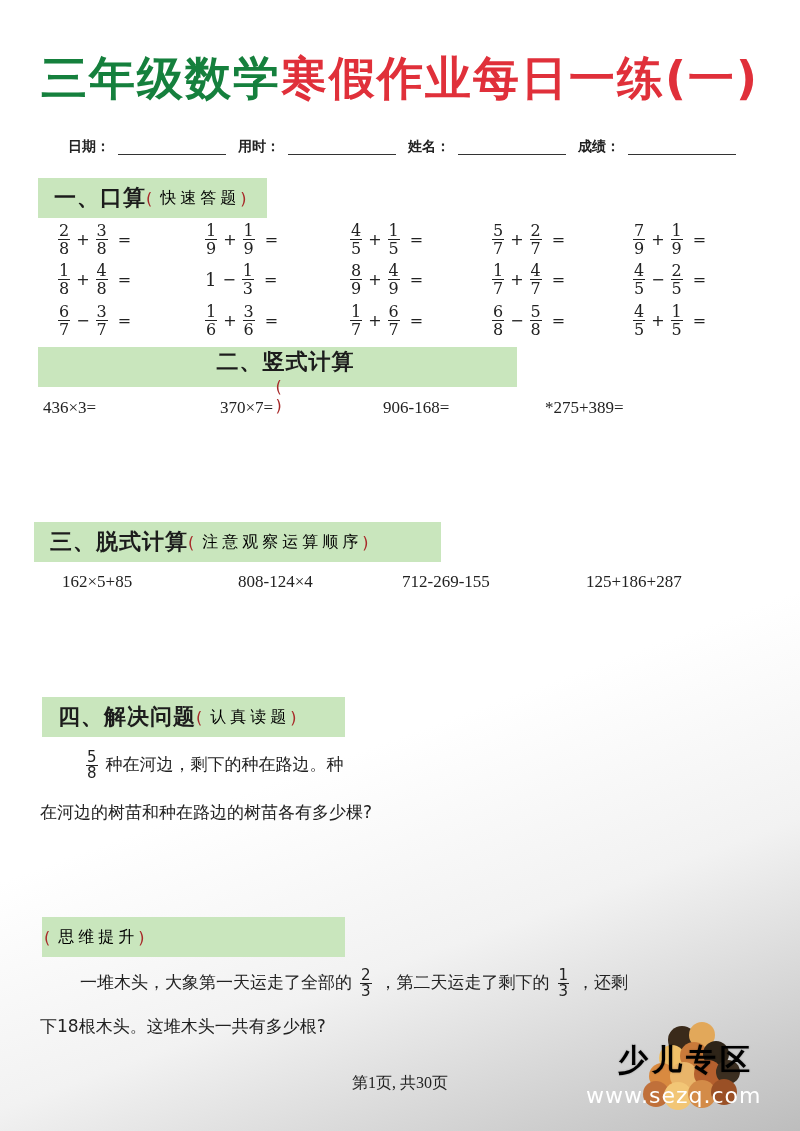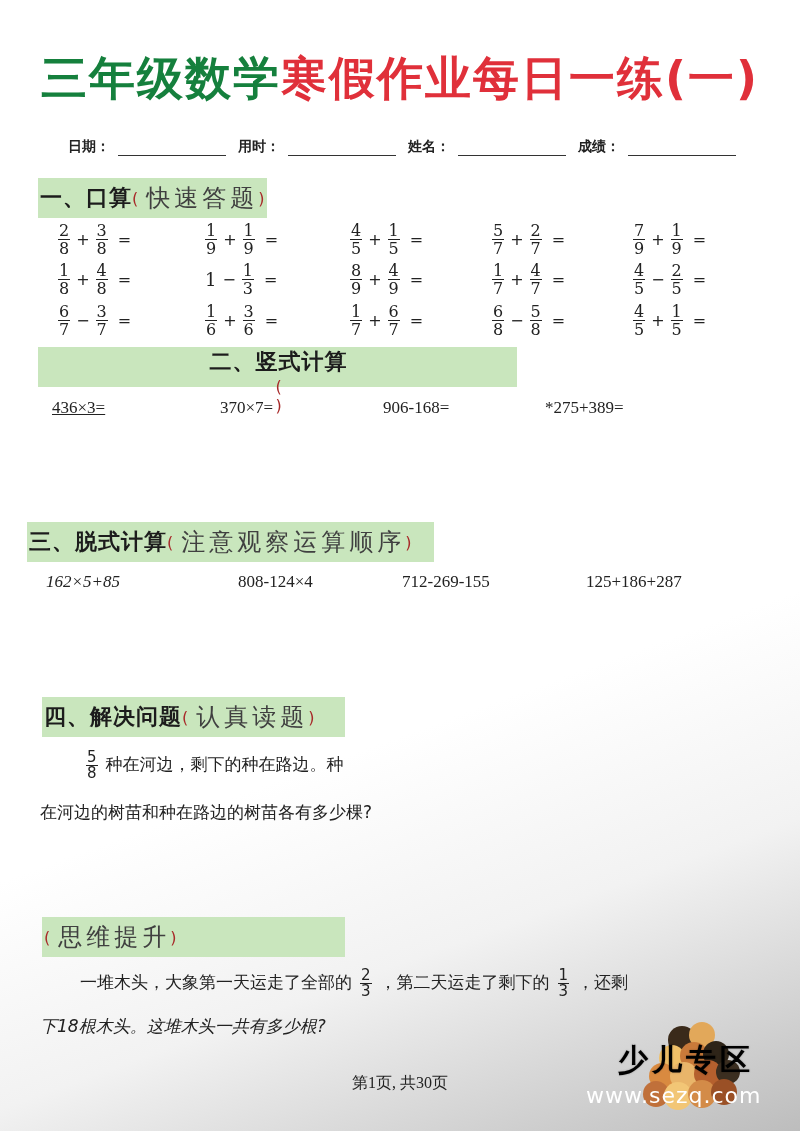--- a/index.html
+++ b/index.html
@@ -14,28 +14,28 @@
     left:0; top:48px; width:800px; text-align:center;
     font-family:"DejaVu Sans", sans-serif; font-weight:bold; font-size:46px; letter-spacing:2px;
     white-space:nowrap;
   }
   .title .black { color:#15803d; }
   .title .red { color:#e0303a; }
   .info-row {
     left:68px; top:138px; width:700px; display:flex; align-items:flex-end;
     font-family:"DejaVu Sans", sans-serif; font-size:14px; font-weight:bold; color:#222;
   }
-  .info-item { display:flex; align-items:center; margin-right:12px; }
+  .info-item { display:flex; align-items:flex-start; margin-right:12px; }
   .info-line { display:inline-block; width:108px; border-bottom:1px solid #333; height:16px; margin-left:8px; }
   .banner {
     background:#c9e6bd; height:40px; display:flex; align-items:center; padding-left:2px;
     font-family:"DejaVu Sans", sans-serif; white-space:nowrap;
   }
-  .banner .bt { font-size:22px; font-weight:bold; color:#1c1c1c; letter-spacing:1px; }
-  .banner .bs { font-size:24px; color:#404040; letter-spacing:4px; }
+  .banner .bt { font-size:22px; font-weight:bold; color:#1c1c1c; letter-spacing:1px;margin-left:14px; }
+  .banner .bs { font-size:16px; color:#000000; letter-spacing:4px; }
   .banner .bp { font-size:16px; color:#a82a2a; }
   .frac {
     display:inline-flex; flex-direction:column; align-items:center; vertical-align:middle;
     font-family:"DejaVu Serif", serif; font-size:16px; line-height:17px;
   }
   .frac .num { padding:0 1px; border-bottom:1.5px solid #222; }
   .frac .den { padding:0 1px; }
   .expr { display:flex; align-items:center; font-size:16px; white-space:nowrap; }
   .expr .op { margin:0 6px; font-family:"DejaVu Sans", sans-serif; }
   .expr .eq { margin-left:10px; font-family:"DejaVu Sans", sans-serif; }
@@ -266,32 +266,32 @@
       </span>
       <span class="eq">=</span>
     </div>
   </div>
 
 <div class="abs banner" style="left:38px; top:347px; width:477px;flex-direction:column;">
   <span class="bt">二、竖式计算</span>
     <span class="bp">(</span>
     <span class="bp">)</span>
 </div>
-<div class="abs calc" style="left:52px; top:398px;text-decoration:underline;">436×3=</div>
+<div class="abs calc" style="left:43px; top:398px;">436×3=</div>
 <div class="abs calc" style="left:220px; top:398px;">370×7=</div>
 <div class="abs calc" style="left:383px; top:398px;">906-168=</div>
 <div class="abs calc" style="left:545px; top:398px;">*275+389=</div>
 
-<div class="abs banner" style="left:27px; top:522px; width:405px;">
+<div class="abs banner" style="left:34px; top:522px; width:405px;">
   <span class="bt">三、脱式计算</span>
     <span class="bp">(</span>
     <span class="bs" style="margin-left:8px">注意观察运算顺序</span>
     <span class="bp">)</span>
 </div>
-<div class="abs calc" style="left:46px; top:572px;font-style:italic;">162×5+85</div>
+<div class="abs calc" style="left:62px; top:572px;">162×5+85</div>
 <div class="abs calc" style="left:238px; top:572px;">808-124×4</div>
 <div class="abs calc" style="left:402px; top:572px;">712-269-155</div>
 <div class="abs calc" style="left:586px; top:572px;">125+186+287</div>
 
 <div class="abs banner" style="left:42px; top:697px; width:301px;">
   <span class="bt">四、解决问题</span>
     <span class="bp">(</span>
     <span class="bs" style="margin-left:8px">认真读题</span>
     <span class="bp">)</span>
 </div>
@@ -310,21 +310,21 @@
 </div>
 <div class="abs para" style="left:80px; top:958px;">
   <span>一堆木头，大象第一天运走了全部的</span><span class="frac">
       <span class="num">2</span>
       <span class="den">3</span>
     </span><span>，第二天运走了剩下的</span><span class="frac">
       <span class="num">1</span>
       <span class="den">3</span>
     </span><span>，还剩</span>
 </div>
-<div class="abs para" style="left:40px; top:1002px;font-style:italic;">下18根木头。这堆木头一共有多少根?</div>
+<div class="abs para" style="left:40px; top:1002px;">下18根木头。这堆木头一共有多少根?</div>
 
 <svg class="abs logo" viewBox="0 0 180 120">
   <g>
     <circle cx="70" cy="30" r="14" fill="#3a2a1a"></circle>
     <circle cx="90" cy="25" r="13" fill="#e2a85a"></circle>
     <circle cx="60" cy="48" r="13" fill="#f0c068"></circle>
     <circle cx="82" cy="46" r="14" fill="#c97a3a"></circle>
     <circle cx="104" cy="44" r="13" fill="#2e2418"></circle>
     <circle cx="50" cy="66" r="13" fill="#d98a40"></circle>
     <circle cx="72" cy="66" r="14" fill="#e9b56a"></circle>

